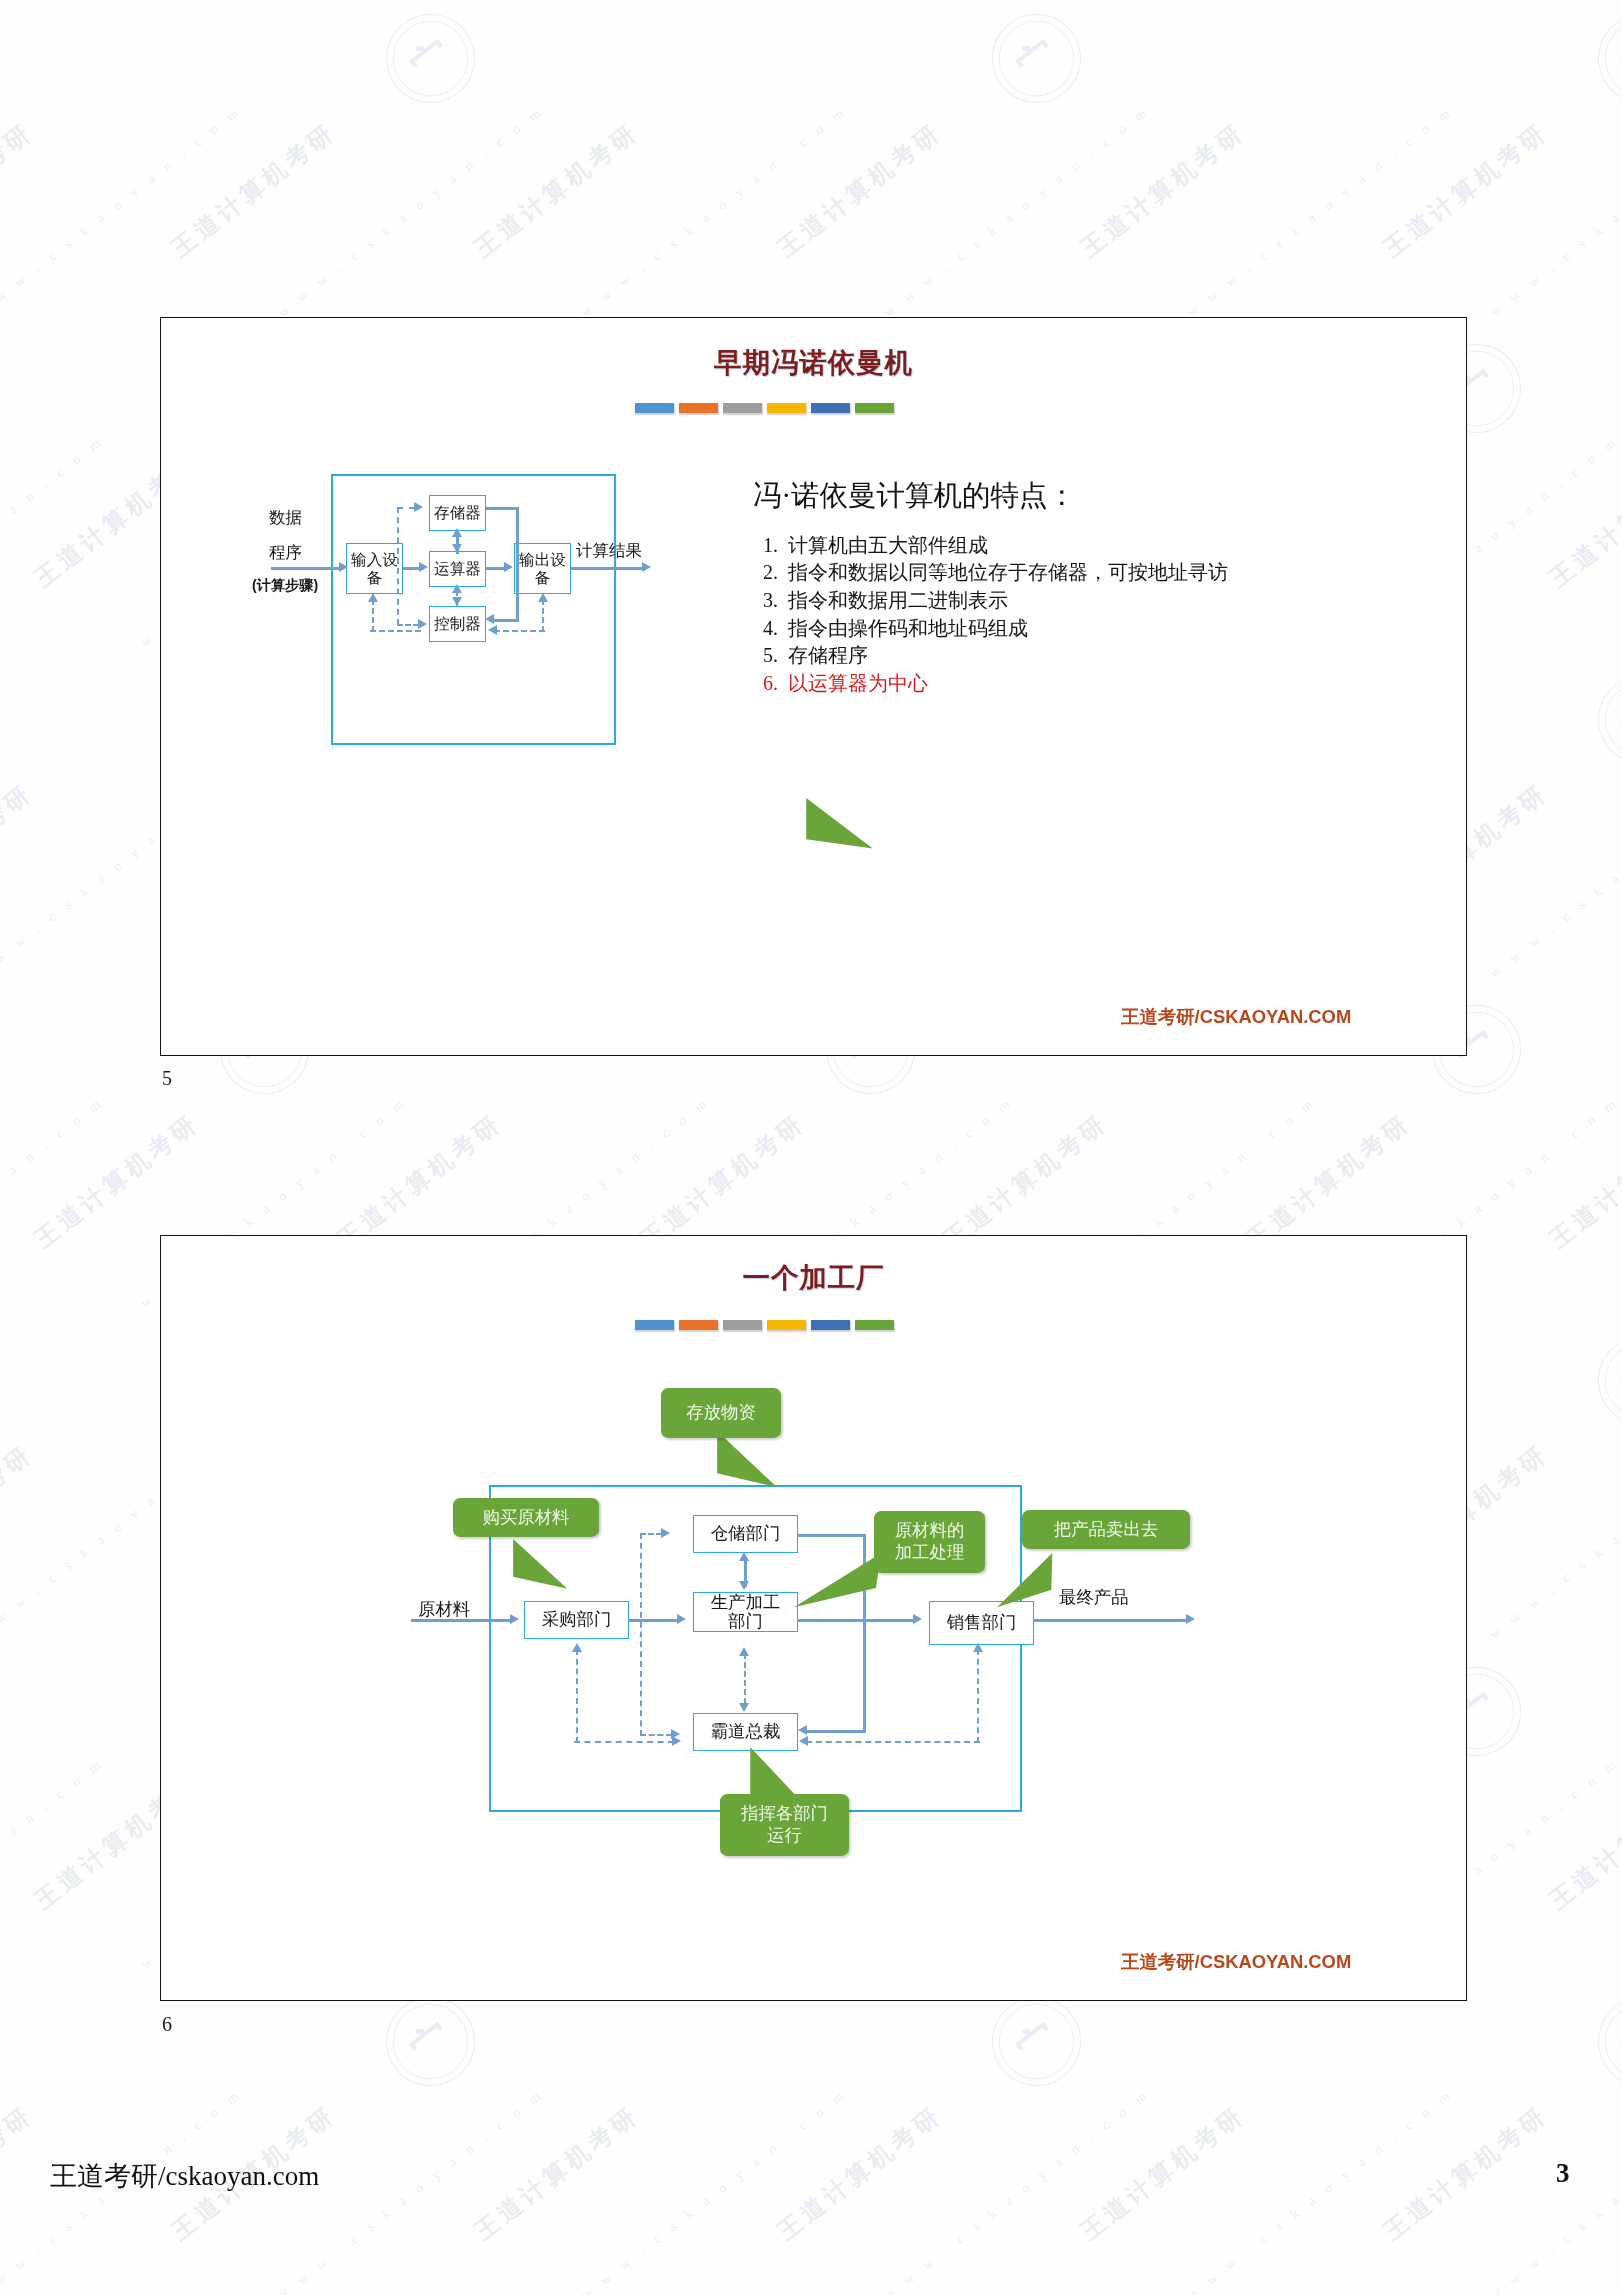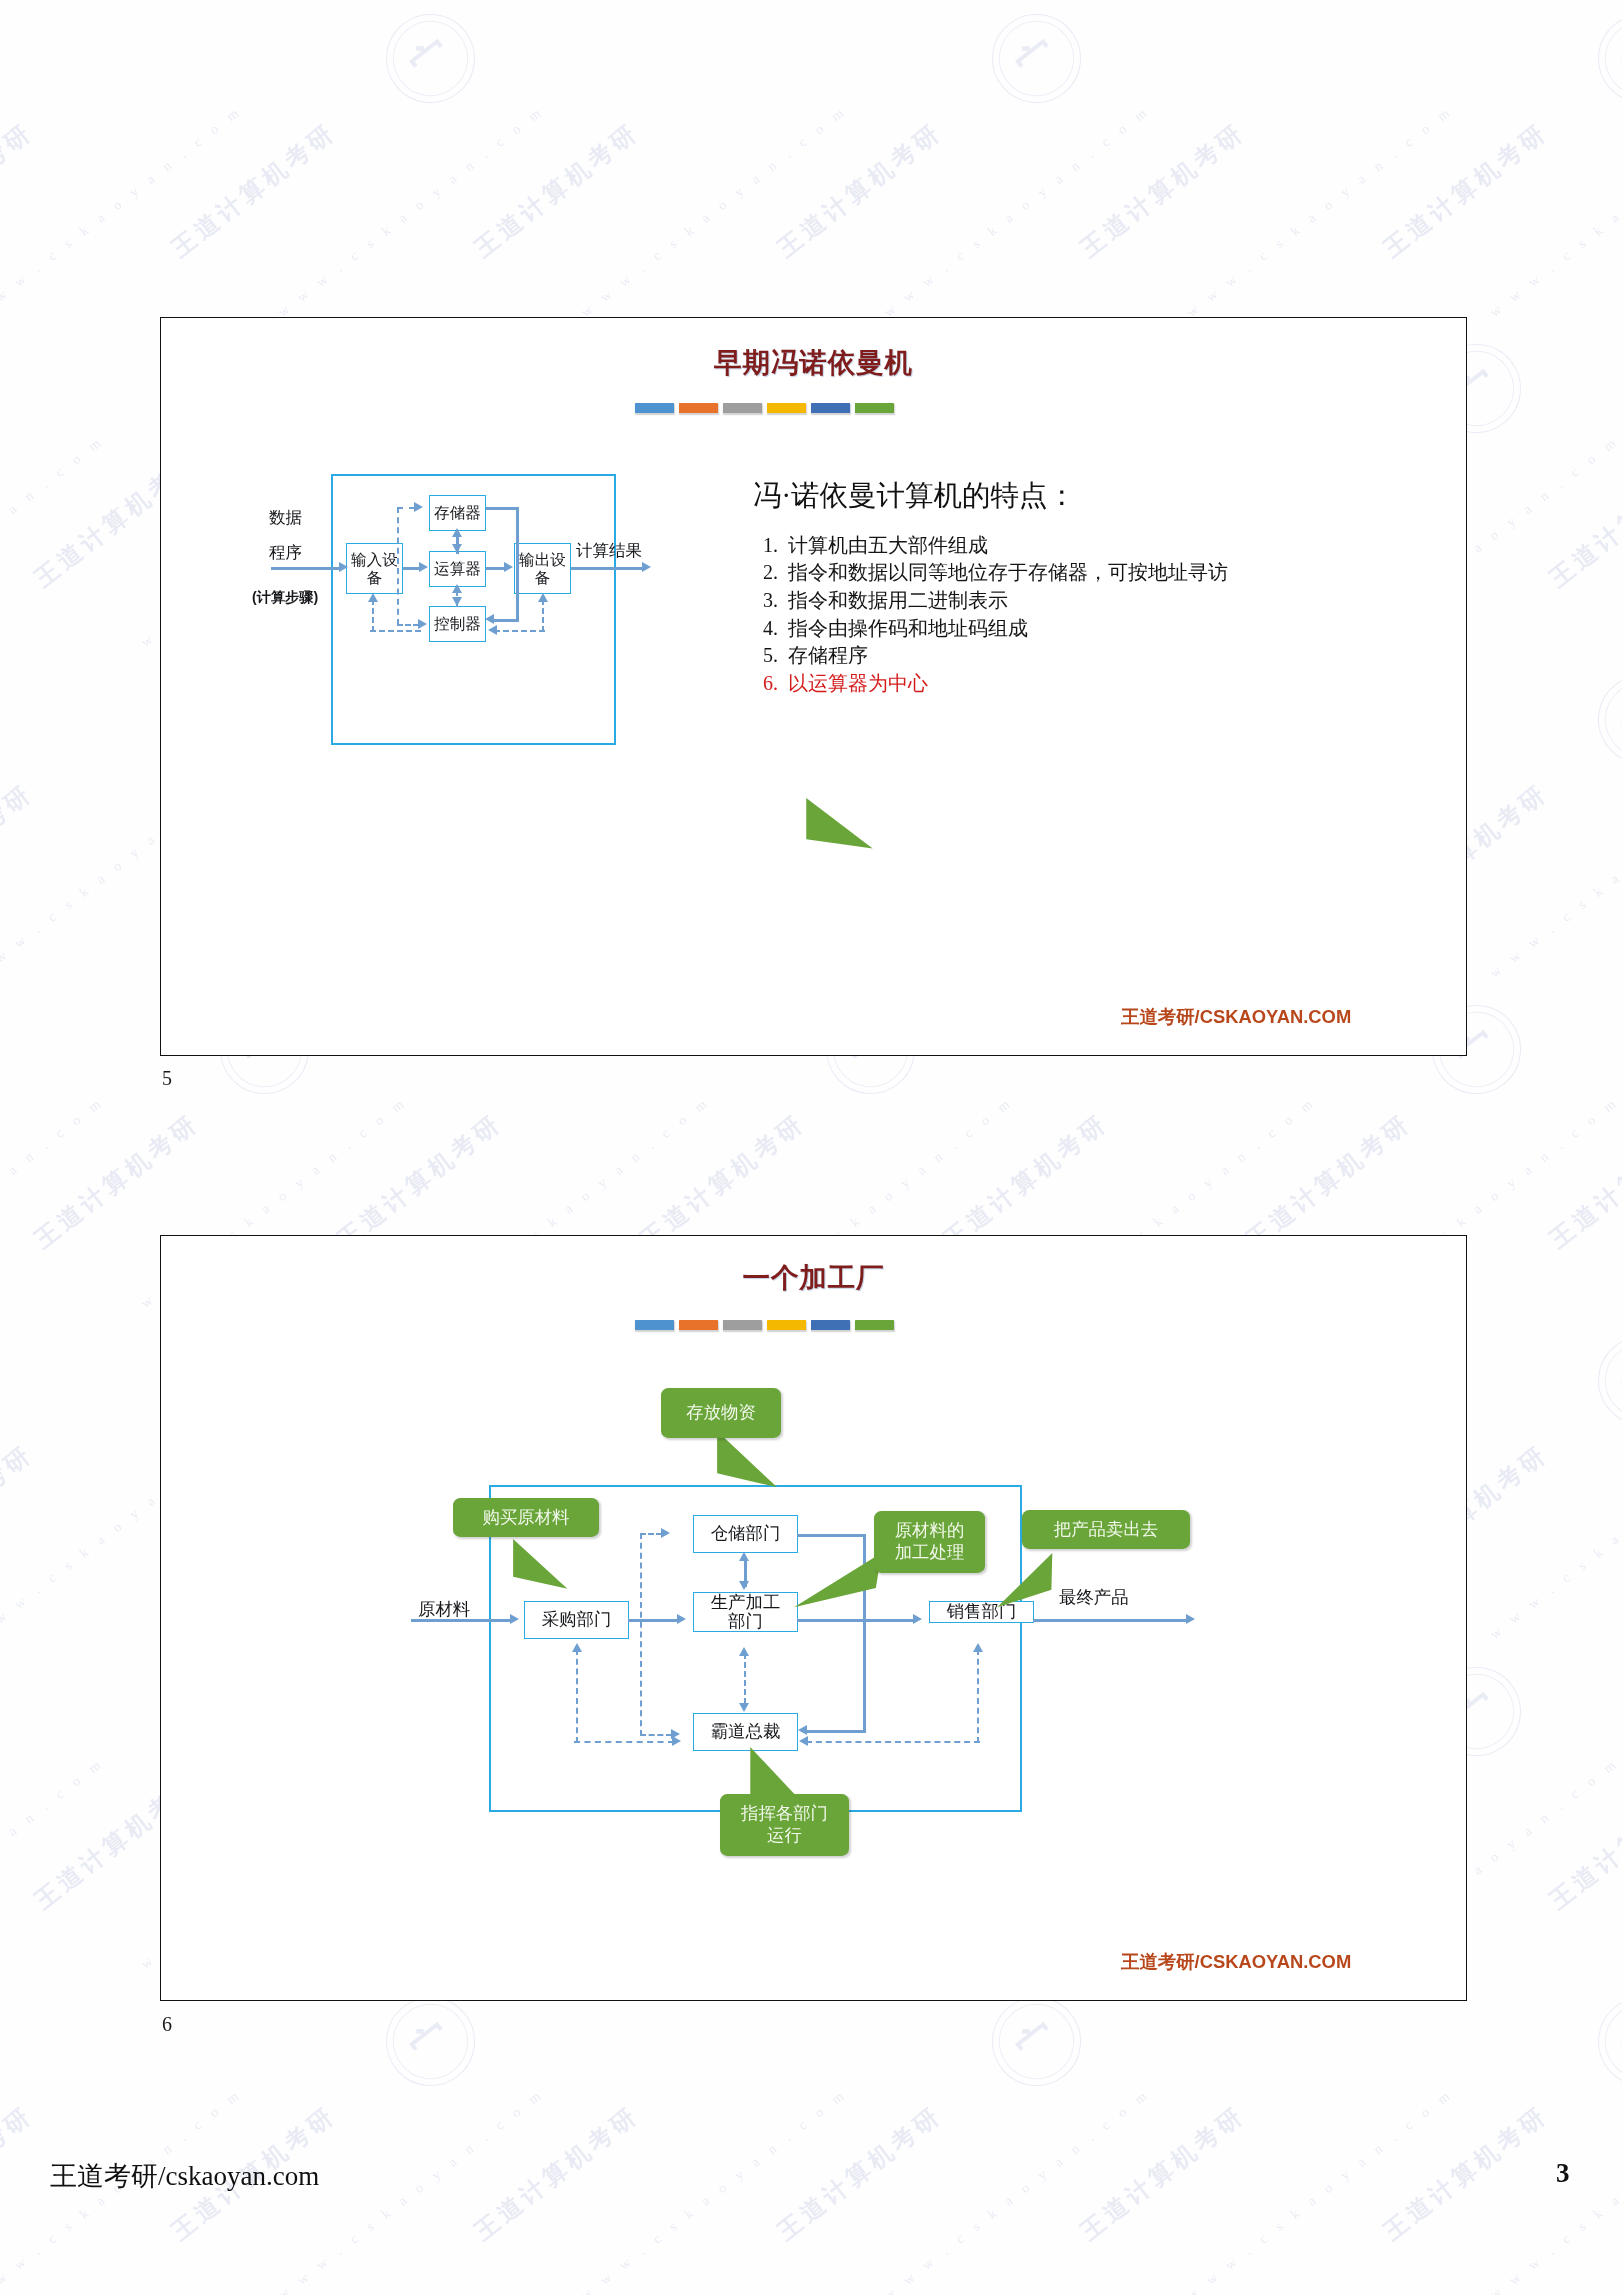--- a/index.html
+++ b/index.html
@@ -287,21 +287,21 @@
         <i style="background:#9e9e9e"></i>
         <i style="background:#f4b800"></i>
         <i style="background:#3f6fb5"></i>
         <i style="background:#6aa53a"></i>
       </div>
 
       <div class="frame" style="left:170px;top:156px;width:285px;height:271px;"></div>
 
       <div class="lbl" style="left:108px;top:189px;font-size:16.5px;">数据</div>
       <div class="lbl" style="left:108px;top:224px;font-size:16.5px;">程序</div>
-      <div class="lbl small" style="left:91px;top:258px;font-size:14.2px;margin-top:12px;">(计算步骤)</div>
+      <div class="lbl small" style="left:91px;top:258px;font-size:14.2px;">(计算步骤)</div>
 
       <div class="box" style="left:268px;top:177px;width:57px;height:36px;font-size:15.6px;">
         <span>存储器</span>
       </div>
       <div class="box" style="left:185px;top:225px;width:57px;height:51px;font-size:15.6px;">
         <span>输入设<br>备</span>
       </div>
       <div class="box" style="left:268px;top:233px;width:57px;height:36px;font-size:15.6px;">
         <span>运算器</span>
       </div>
@@ -411,21 +411,21 @@
 
       <div class="box" style="left:532px;top:279px;width:105px;height:38px;font-size:17.4px;">
         <span>仓储部门</span>
       </div>
       <div class="box" style="left:363px;top:365px;width:105px;height:38px;font-size:17.4px;">
         <span>采购部门</span>
       </div>
       <div class="box" style="left:532px;top:356px;width:105px;height:40px;font-size:17.4px;">
         <span>生产加工<br>部门</span>
       </div>
-      <div class="box" style="left:768px;top:365px;width:105px;height:22px;font-size:17.4px;">
+      <div class="box" style="left:768px;top:365px;width:105px;height:44px;font-size:17.4px;">
         <span>销售部门</span>
       </div>
       <div class="box" style="left:532px;top:477px;width:105px;height:38px;font-size:17.4px;">
         <span>霸道总裁</span>
       </div>
 
       <div class="lbl" style="left:257px;top:361px;font-size:17.4px;">原材料</div>
       <div class="ln h" style="left:250px;top:383px;width:100px;"></div>
       <div class="arw r" style="left:349px;top:378px;"></div>
 

